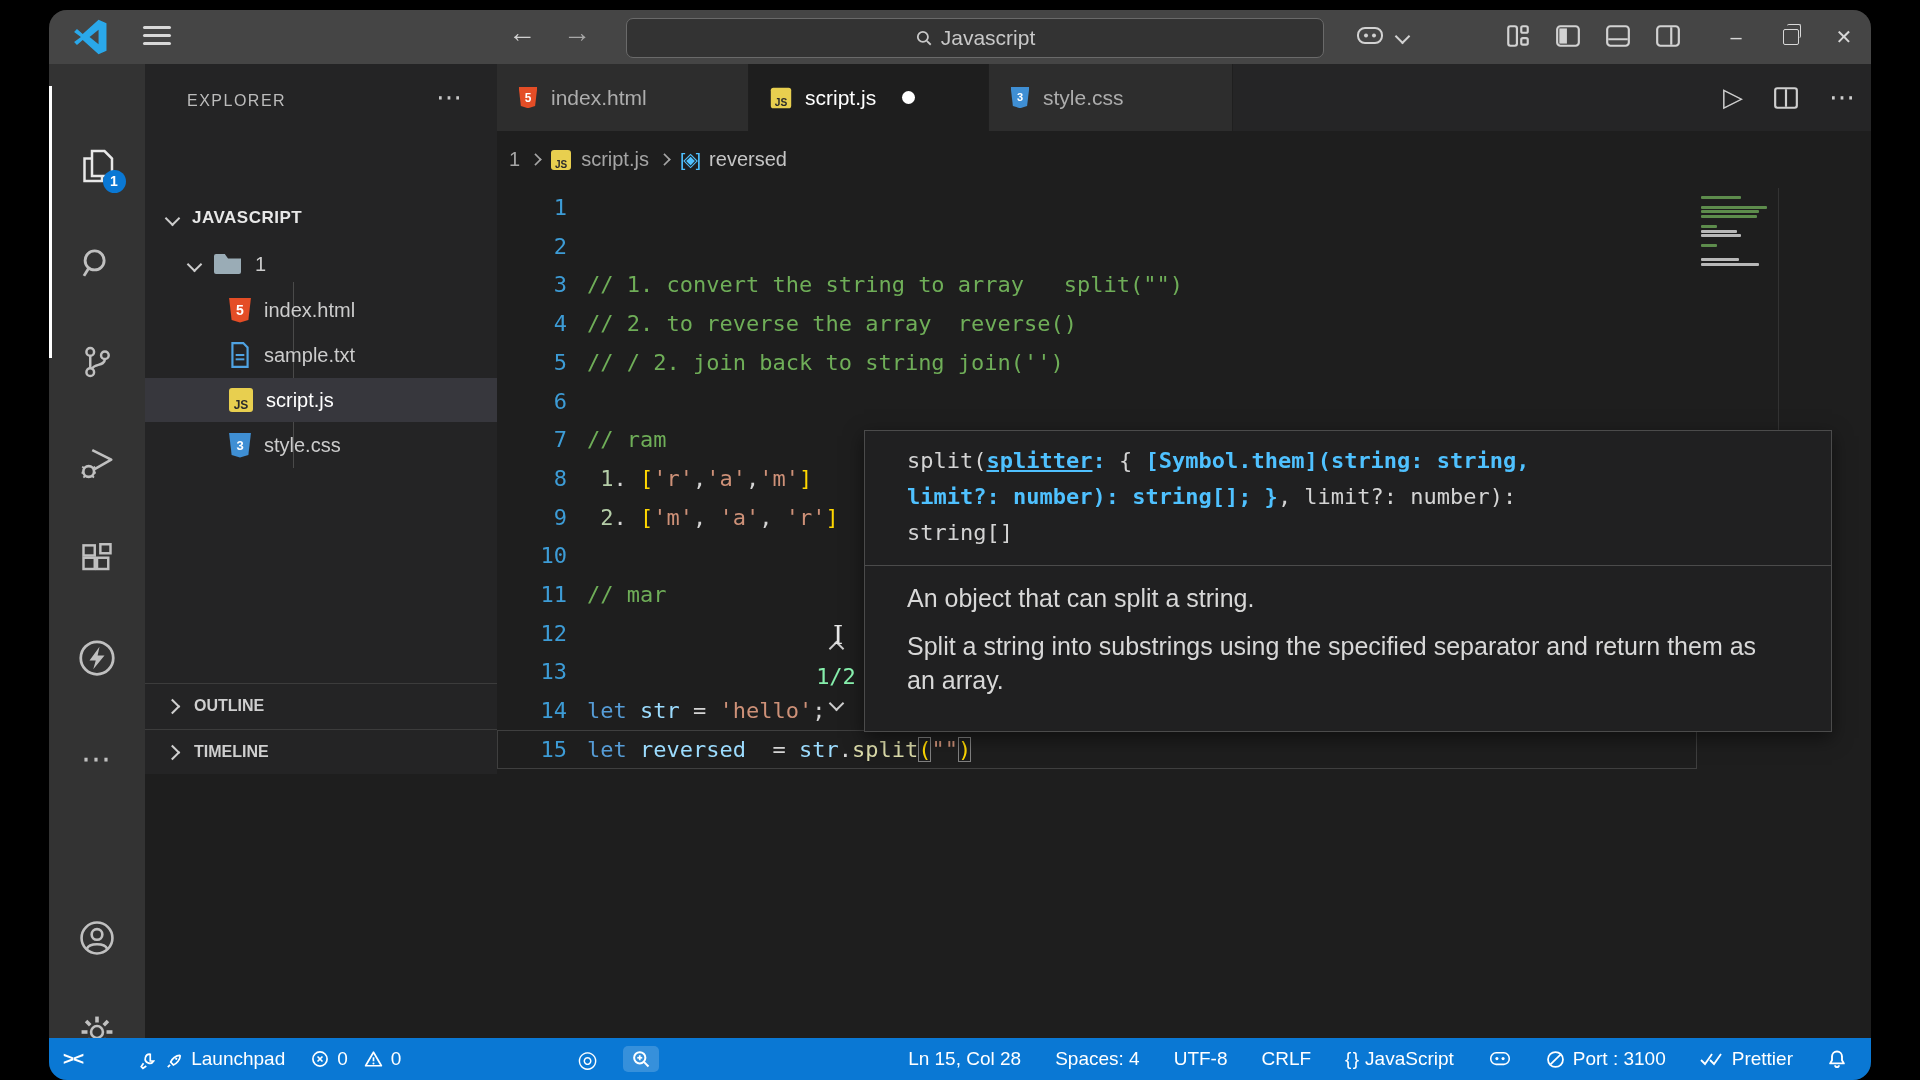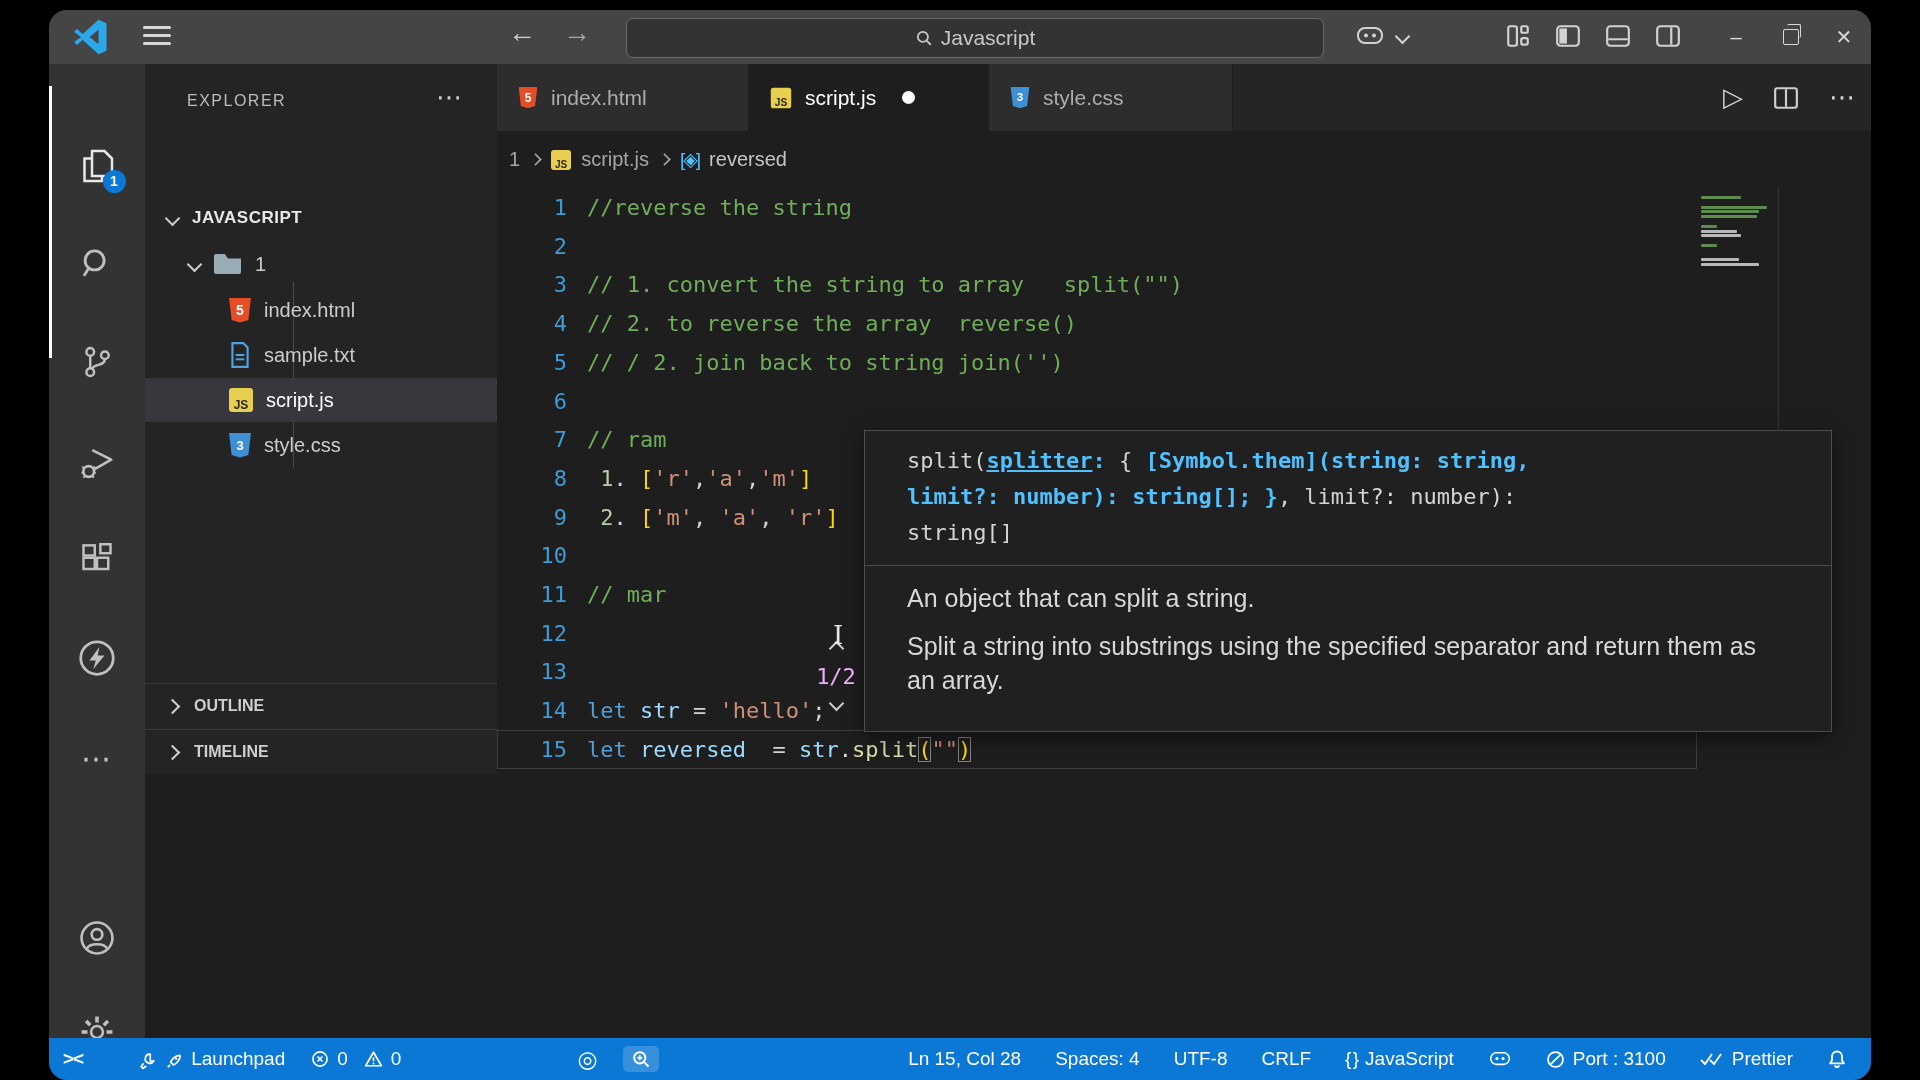--- a/index.html
+++ b/index.html
@@ -83,21 +83,21 @@
   .mm{position:absolute;height:3px;border-radius:1px;}
   .mm-divider{position:absolute;right:92px;top:0;width:1px;height:500px;background:#333;}
   
   .popup{position:absolute;left:815px;top:420px;width:968px;height:302px;background:#202021;
     border:1px solid #4b4b4b;box-sizing:border-box;z-index:30;box-shadow:0 6px 18px rgba(0,0,0,.5);}
   .sig{padding:12px 0 0 42px;font-family:"DejaVu Sans Mono",monospace;font-size:22px;line-height:36px;white-space:pre;}
   .sg-w{color:#d4d4d4;} .sg-b{color:#4fc1ff;font-weight:bold;} .sg-bu{color:#4fc1ff;font-weight:bold;text-decoration:underline;}
   .popup-div{position:absolute;left:0;top:134px;width:100%;height:1px;background:#4b4b4b;}
   .doc{position:absolute;left:42px;top:150px;width:880px;color:#d8d8d8;font-size:25px;}
   .doc p{margin:0 0 14px 0;line-height:34px;}
-  .pager{position:absolute;left:762px;top:630px;width:50px;text-align:center;color:#f0abfc;z-index:31;}
+  .pager{position:absolute;left:762px;top:630px;width:50px;text-align:center;color:#86efac;z-index:31;}
   .pager .chev{border-color:#cccccc;}
   .pager-count{font-size:22px;font-family:"DejaVu Sans Mono",monospace;margin:6px 0;}
   
   .statusbar{position:absolute;left:0;bottom:0;width:100%;height:42px;background:#0a78d4;color:#ffffff;
     display:flex;align-items:center;font-size:19px;}
   .sb-left{display:flex;align-items:center;gap:26px;padding-left:14px;}
   .sb-right{margin-left:auto;display:flex;align-items:center;gap:34px;padding-right:24px;}
   .sb-item{display:flex;align-items:center;gap:8px;white-space:nowrap;}
   .zoom-hl{background:rgba(255,255,255,.18);border-radius:5px;padding:3px 8px;}
   svg{display:block;}
@@ -317,21 +317,21 @@
     <span class="bc-js">JS</span>
     <span>script.js</span>
     <span class="chev right" style="transform:rotate(-45deg) scale(.8);"></span>
     <span class="bc-sym">[◈]</span>
     <span style="color:#c5c5c5;">reversed</span>
   </div>
 
   <div class="editor">
     <div class="curline"></div>
     <div id="code-lines">
-        <div class="code-line" style="top: 0px;"><span class="ln">1</span><span class="ctext"><span class="tk-cm">//reverse the string</span></span></div>
+        <div class="code-line" style="top: 0px;"><span class="ln">1</span></div>
         <div class="code-line" style="top: 38.7px;"><span class="ln">2</span><span class="ctext"></span></div>
         <div class="code-line" style="top: 77.4px;"><span class="ln">3</span><span class="ctext"><span class="tk-cm">// 1. convert the string to array   split("")</span></span></div>
         <div class="code-line" style="top: 116.1px;"><span class="ln">4</span><span class="ctext"><span class="tk-cm">// 2. to reverse the array  reverse()</span></span></div>
         <div class="code-line" style="top: 154.8px;"><span class="ln">5</span><span class="ctext"><span class="tk-cm">// / 2. join back to string join('')</span></span></div>
         <div class="code-line" style="top: 193.5px;"><span class="ln">6</span><span class="ctext"></span></div>
         <div class="code-line" style="top: 232.2px;"><span class="ln">7</span><span class="ctext"><span class="tk-cm">// ram</span></span></div>
         <div class="code-line" style="top: 270.9px;"><span class="ln">8</span><span class="ctext"><span class="tk-pn"> </span><span class="tk-nm">1</span><span class="tk-pn">. </span><span class="tk-bk">[</span><span class="tk-st">'r'</span><span class="tk-pn">,</span><span class="tk-st">'a'</span><span class="tk-pn">,</span><span class="tk-st">'m'</span><span class="tk-bk">]</span></span></div>
         <div class="code-line" style="top: 309.6px;"><span class="ln">9</span><span class="ctext"><span class="tk-pn"> </span><span class="tk-nm">2</span><span class="tk-pn">. </span><span class="tk-bk">[</span><span class="tk-st">'m'</span><span class="tk-pn">, </span><span class="tk-st">'a'</span><span class="tk-pn">, </span><span class="tk-st">'r'</span><span class="tk-bk">]</span></span></div>
         <div class="code-line" style="top: 348.3px;"><span class="ln">10</span><span class="ctext"></span></div>
         <div class="code-line" style="top: 387px;"><span class="ln">11</span><span class="ctext"><span class="tk-cm">// mar</span></span></div>

